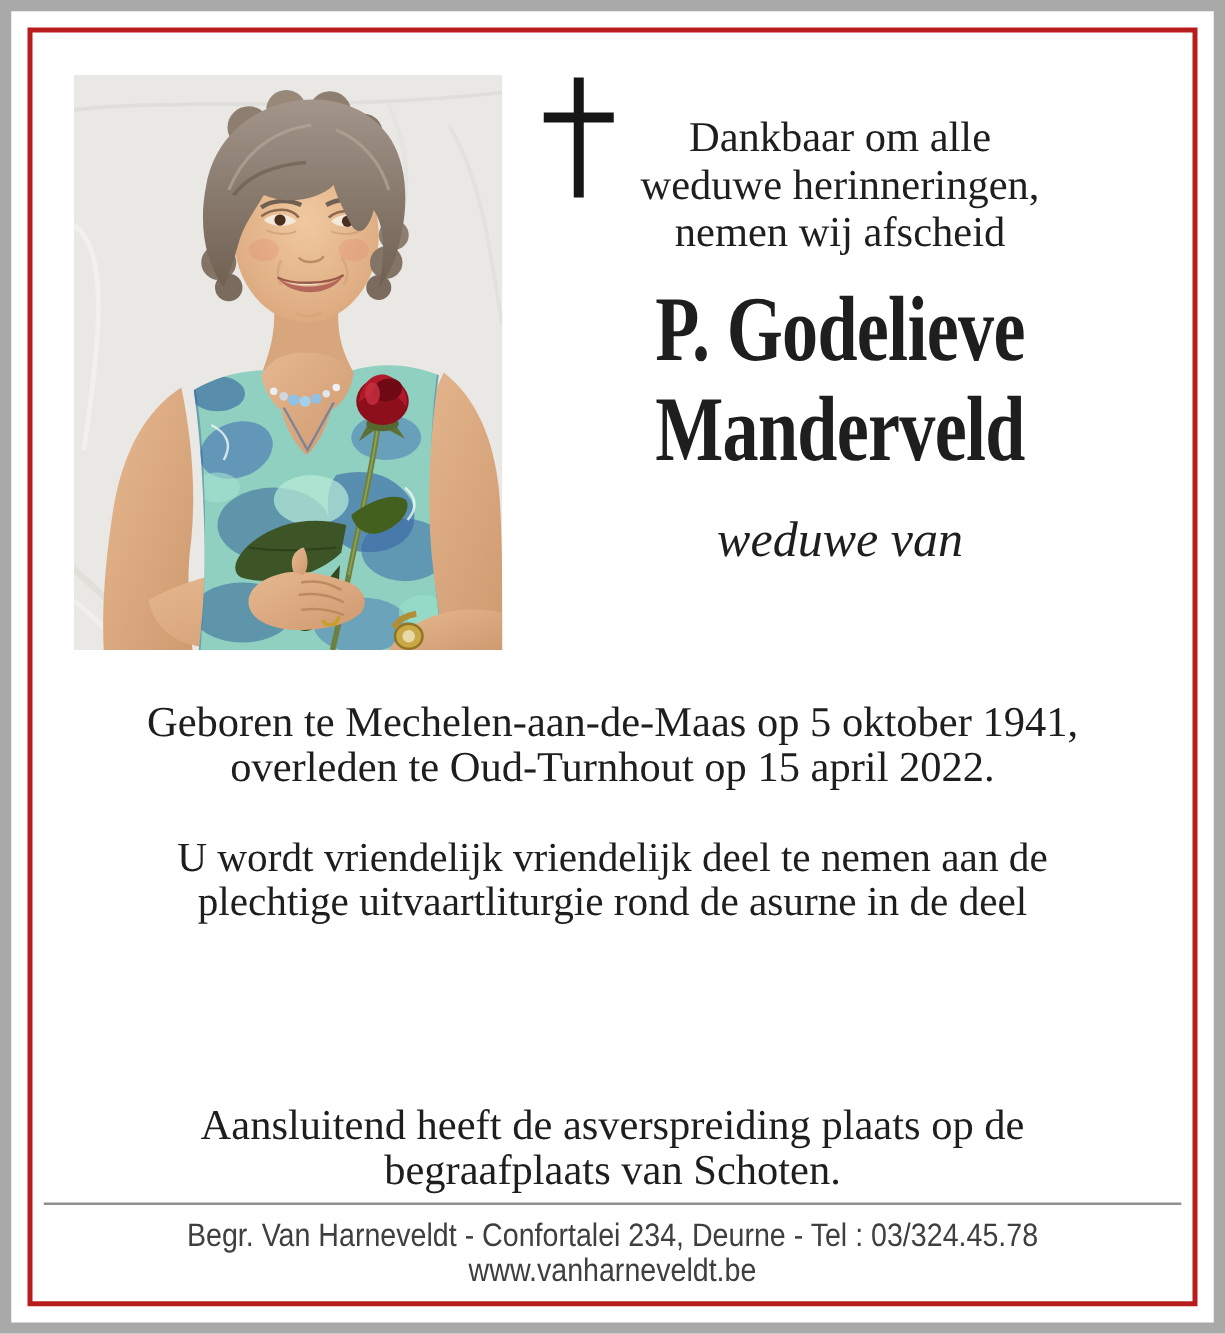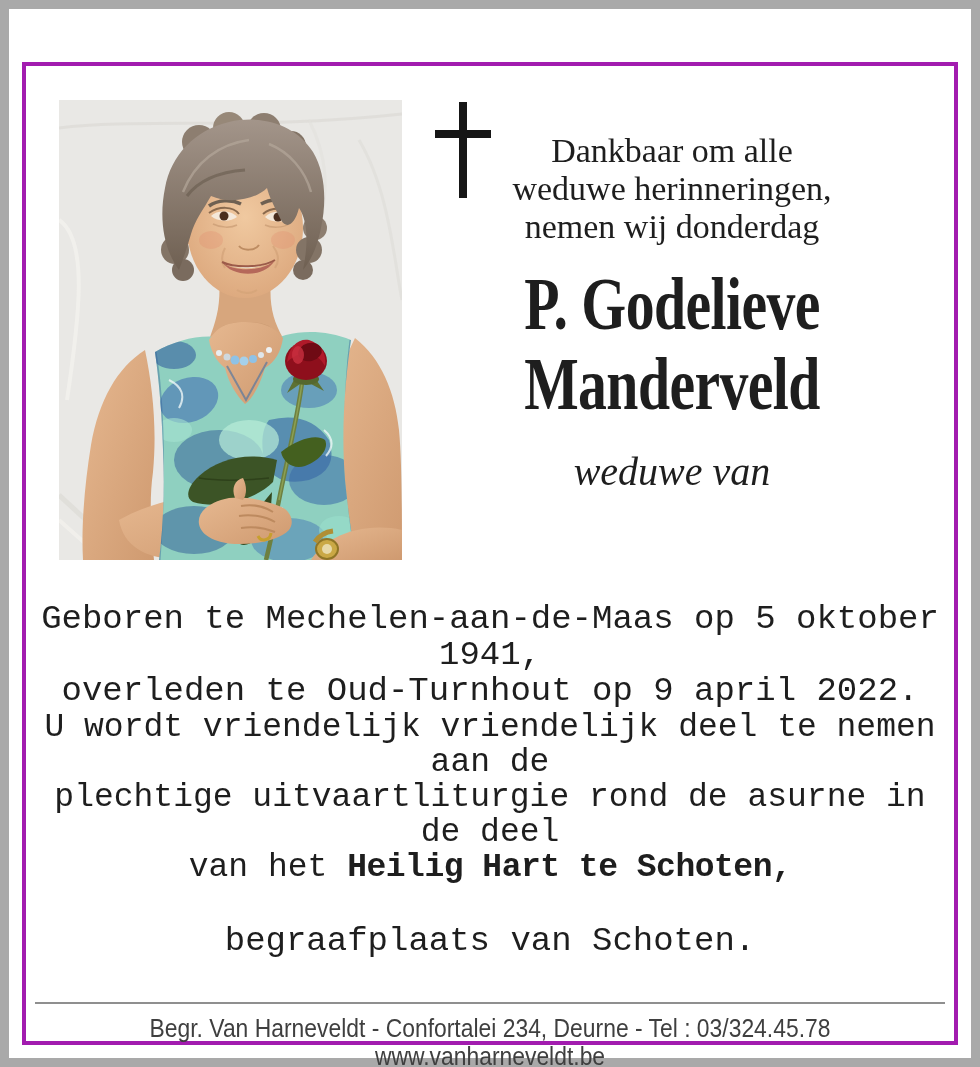--- a/index.html
+++ b/index.html
@@ -3,41 +3,40 @@
 <meta charset="utf-8">
 <style>
   html,body{margin:0;padding:0;background:#ffffff;}
   .page{
     position:relative;width:980px;height:1067px;box-sizing:border-box;
     background:#ffffff;border:9px solid #a9a9a9;
     font-family:"Liberation Serif","DejaVu Serif",serif;color:#1e1e1e;
   }
   .inner-frame{
     position:absolute;left:13px;top:13px;right:13px;bottom:13px;
-    border:4px solid #a21caf;
-    margin-top:40px;
+    border:4px solid #b91c1c;
   }
   .photo{
     position:absolute;left:33px;top:34px;width:343px;height:460px;overflow:hidden;
   }
   .photo svg{display:block;width:343px;height:460px;}
   .right-col{
     position:absolute;left:366px;top:0;width:560px;height:520px;text-align:center;
   }
   .cross{position:absolute;left:43px;top:36px;width:56px;height:96px;}
   .cross .vbar{position:absolute;left:24px;top:0;width:8px;height:96px;background:#161616;}
   .cross .hbar{position:absolute;left:0;top:28px;width:56px;height:8px;background:#161616;}
   .intro{position:absolute;left:0;right:0;top:66px;font-size:34px;line-height:38px;}
   .name{
     position:absolute;left:0;right:0;top:198px;
     font-size:74px;line-height:80px;font-weight:bold;letter-spacing:-0.01em;
     transform:scaleX(0.78);transform-origin:50% 0;white-space:nowrap;
   }
   .relation{position:absolute;left:0;right:0;top:383px;font-size:40px;line-height:45px;font-style:italic;}
-  .block{position:absolute;left:0;right:0;text-align:center;font-family:Liberation Mono, monospace;}
+  .block{position:absolute;left:0;right:0;text-align:center;}
   .dates{top:535px;font-size:34px;line-height:36px;}
   .invitation{top:644px;font-size:33px;line-height:35px;}
   .bold{font-weight:bold;letter-spacing:-0.015em;}
   .closing{top:857px;font-size:34px;line-height:36px;}
   .separator{position:absolute;left:9px;right:9px;top:936px;height:0;border-top:2px solid #8f8f8f;}
   .footer{
     top:948px;font-family:"Liberation Sans","DejaVu Sans",sans-serif;
     font-size:26px;line-height:28px;color:#3f3f3f;
     transform:scaleX(0.88);transform-origin:50% 0;white-space:nowrap;
   }
@@ -196,43 +195,43 @@
     </div>
 
     <div class="right-col">
       <div class="cross">
         <div class="vbar"></div>
         <div class="hbar"></div>
       </div>
       <div class="intro">
         <div>Dankbaar om alle</div>
         <div>weduwe herinneringen,</div>
-        <div>nemen wij donderdag</div>
+        <div>nemen wij afscheid</div>
       </div>
       <div class="name">
         <div>P. Godelieve</div>
         <div>Manderveld</div>
       </div>
       <div class="relation">
         <div>weduwe van</div>
       </div>
     </div>
 
     <div class="block dates">
       <div>Geboren te Mechelen-aan-de-Maas op 5 oktober 1941,</div>
-      <div>overleden te Oud-Turnhout op 9 april 2022.</div>
+      <div>overleden te Oud-Turnhout op 15 april 2022.</div>
     </div>
 
     <div class="block invitation">
       <div>U wordt vriendelijk vriendelijk deel te nemen aan de</div>
       <div>plechtige uitvaartliturgie rond de asurne in de deel</div>
-      <div><span>van het </span><span class="bold">Heilig Hart te Schoten,</span></div>
     </div>
 
     <div class="block closing">
+      <div>Aansluitend heeft de asverspreiding plaats op de</div>
       <div>begraafplaats van Schoten.</div>
     </div>
 
     <div class="separator"></div>
 
     <div class="block footer">
       <div>Begr. Van Harneveldt - Confortalei 234, Deurne - Tel : 03/324.45.78</div>
       <div>www.vanharneveldt.be</div>
     </div>
 

